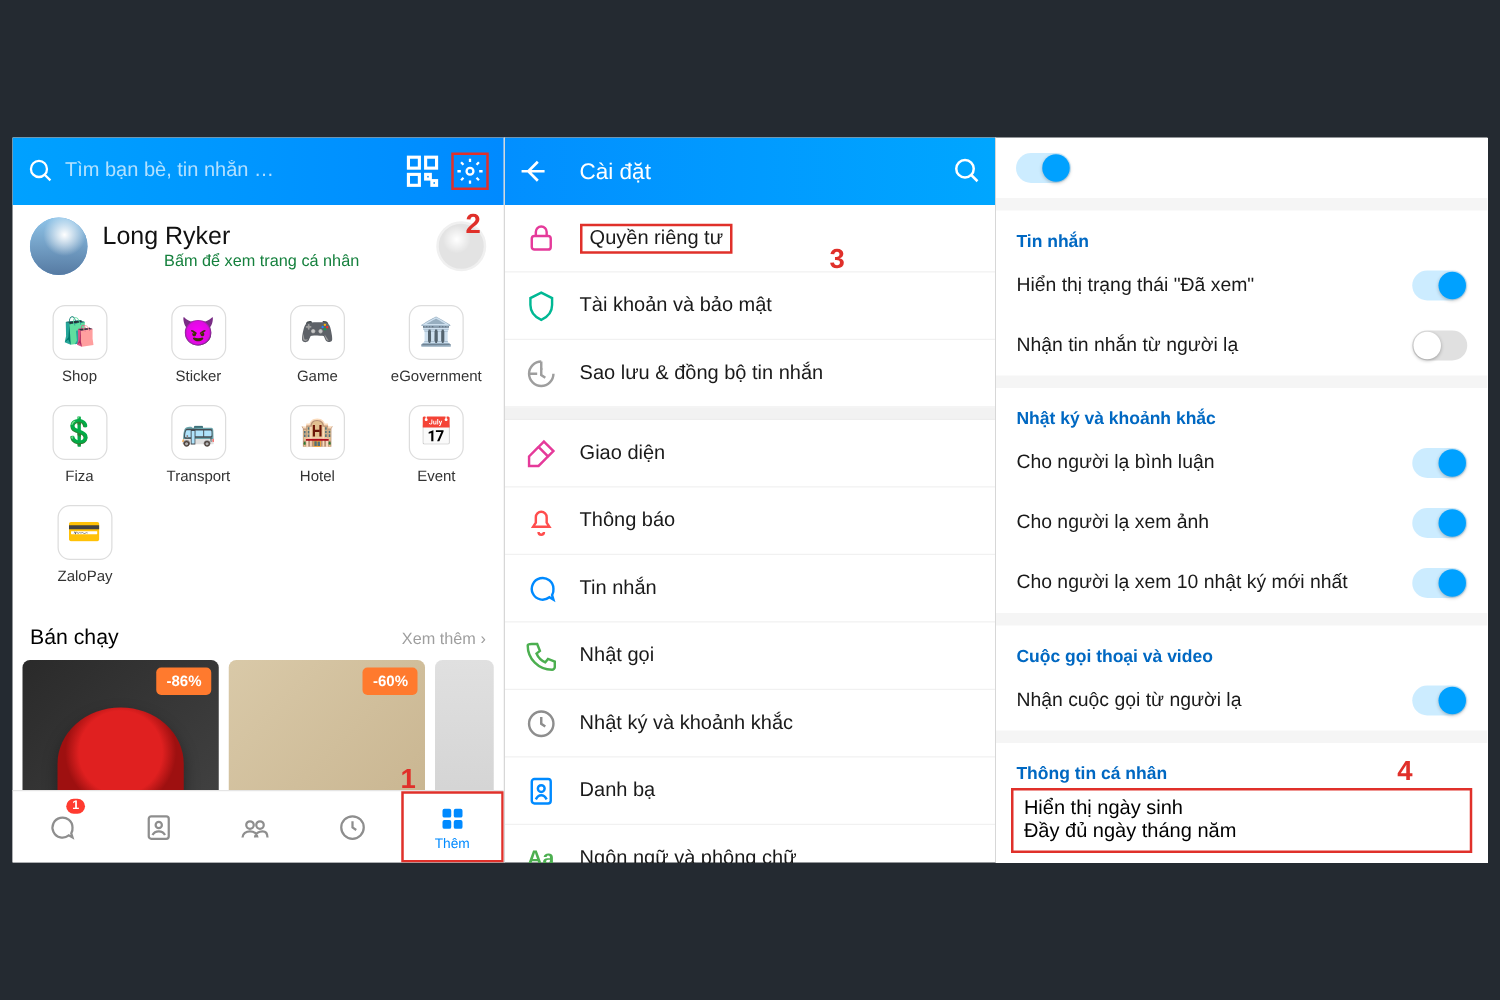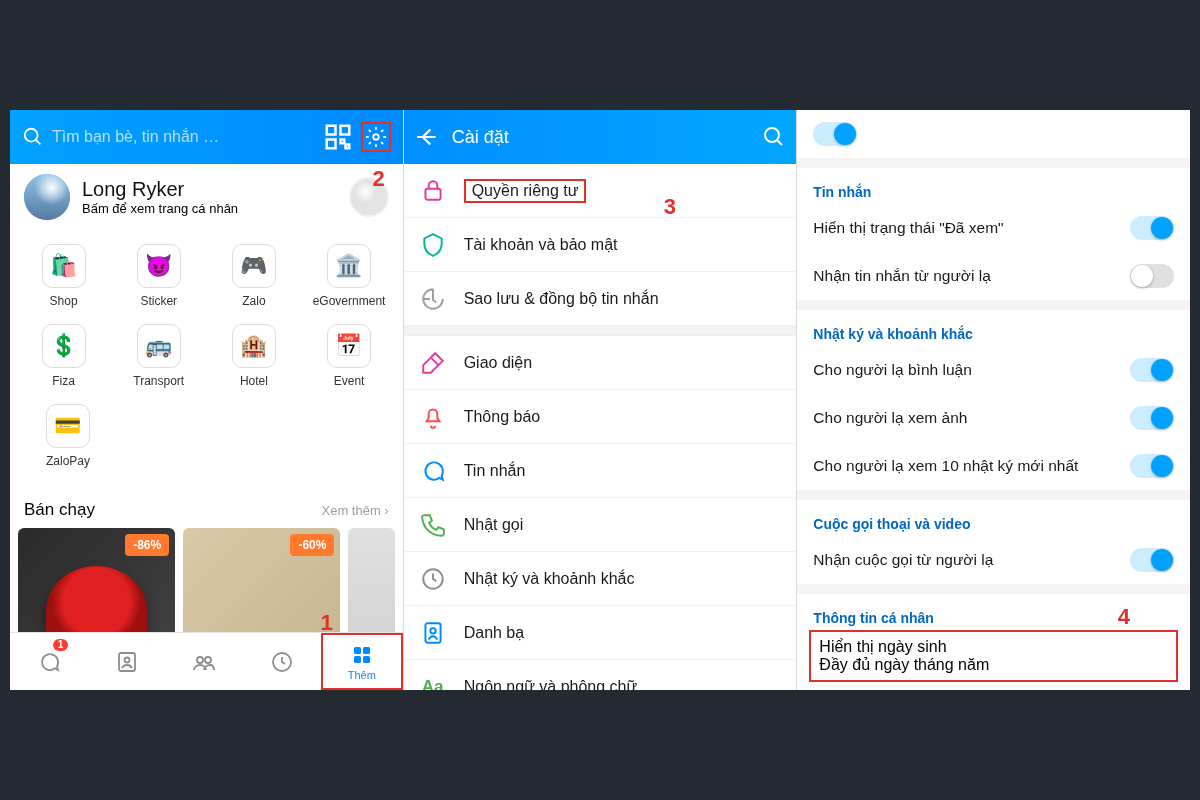--- a/index.html
+++ b/index.html
@@ -15,21 +15,21 @@
 .search-input::placeholder { color: rgba(255,255,255,.7); }
 .hdr-icon { width: 30px; height: 30px; display: flex; align-items: center; justify-content: center; }
 .gear-box { border: 2px solid #e0302a; padding: 2px; }
 
 
 .profile { display: flex; align-items: center; padding: 10px 14px; gap: 12px; }
 .avatar { width: 46px; height: 46px; border-radius: 50%; background: linear-gradient(135deg,#6fb8ef,#4a7fb8); overflow:hidden; position:relative; }
 .avatar::after{content:"";position:absolute;inset:0;background:radial-gradient(circle at 60% 30%,#fff 0%,transparent 40%),linear-gradient(#8fc4e8,#567aa2);}
 .prof-txt { flex: 1; }
 .prof-name { font-size: 20px; font-weight: 500; color: #111; }
-.prof-sub { font-size: 13px; color: #000000; }
+.prof-sub { font-size: 13px; color: #15803d; text-align: center; }
 .prof-right { width: 40px; height: 40px; border-radius: 50%; background:#e3e3e3; background-image:radial-gradient(circle at 40% 35%,#fff 0%,transparent 35%); border:2px solid #f0f0f0; }
 
 
 .apps { padding: 6px 0 12px; }
 .app-row { display: flex; justify-content: space-around; padding: 8px 6px; }
 .app { display: flex; flex-direction: column; align-items: center; gap: 6px; width: 80px; }
 .app-ic { width: 44px; height: 44px; border: 1px solid #ddd; border-radius: 10px; display: flex; align-items: center; justify-content: center; font-size: 22px; }
 .app-lbl { font-size: 12px; color: #333; text-align:center; }
 
 
@@ -46,21 +46,21 @@
 
 
 .bnav { position: absolute; bottom: 0; left: 0; right: 0; height: 58px; border-top: 1px solid #e5e5e5; display: flex; background:#fff; }
 .bnav-item { flex: 1; display: flex; flex-direction: column; align-items: center; justify-content: center; gap: 2px; font-size: 11px; color: #8e8e8e; position:relative; }
 .bnav-item svg { width: 24px; height: 24px; }
 .bnav-item.active { color: #008aff; }
 .bnav-item.sel { border: 2px solid #e0302a; }
 .badge-dot{position:absolute;top:6px;left:calc(50% + 4px);background:#ff3b30;color:#fff;font-size:10px;font-weight:600;border-radius:8px;padding:1px 5px;line-height:1;}
 
 
-.p2-header { background: linear-gradient(90deg,#028fff,#00a6ff); height: 54px; display: flex; align-items: center; padding: 0 10px; gap: 12px; color:#fff; }
+.p2-header { background: linear-gradient(90deg,#028fff,#00a6ff); height: 54px; display: flex; align-items: center; padding: 0 10px; gap: 24px; color:#fff; }
 .back-btn { width: 26px; height: 26px; }
 .p2-title { font-size: 18px; font-weight: 500; flex: 1; }
 .p2-search { width: 24px; height: 24px; }
 
 
 .setlist { flex: 1; overflow: auto; }
 .setrow { display: flex; align-items: center; height: 54px; border-bottom: 1px solid #f1f1f1; padding: 0 16px; gap: 18px; }
 .setrow .ic { width: 26px; height: 26px; display:flex; align-items:center; justify-content:center; }
 .setrow .lbl { font-size: 16px; color: #1a1a1a; }
 .setrow .lbl-box { border: 2px solid #e0302a; padding: 1px 6px; display: inline-block; }
@@ -128,21 +128,21 @@
           <div class="app">
             <div class="app-ic" style="color:#ff3b30">🛍️</div>
             <div class="app-lbl">Shop</div>
           </div>
           <div class="app">
             <div class="app-ic" style="color:#a05ce6">😈</div>
             <div class="app-lbl">Sticker</div>
           </div>
           <div class="app">
             <div class="app-ic" style="color:#4caf50">🎮</div>
-            <div class="app-lbl">Zalo</div>
+            <div class="app-lbl">Game</div>
           </div>
           <div class="app">
             <div class="app-ic" style="color:#e53a9a">🏛️</div>
             <div class="app-lbl">eGovernment</div>
           </div>
         </div>
     <div class="app-row" id="apps-row-2">
           <div class="app">
             <div class="app-ic" style="color:#ffb300">💲</div>
             <div class="app-lbl">Fiza</div>

